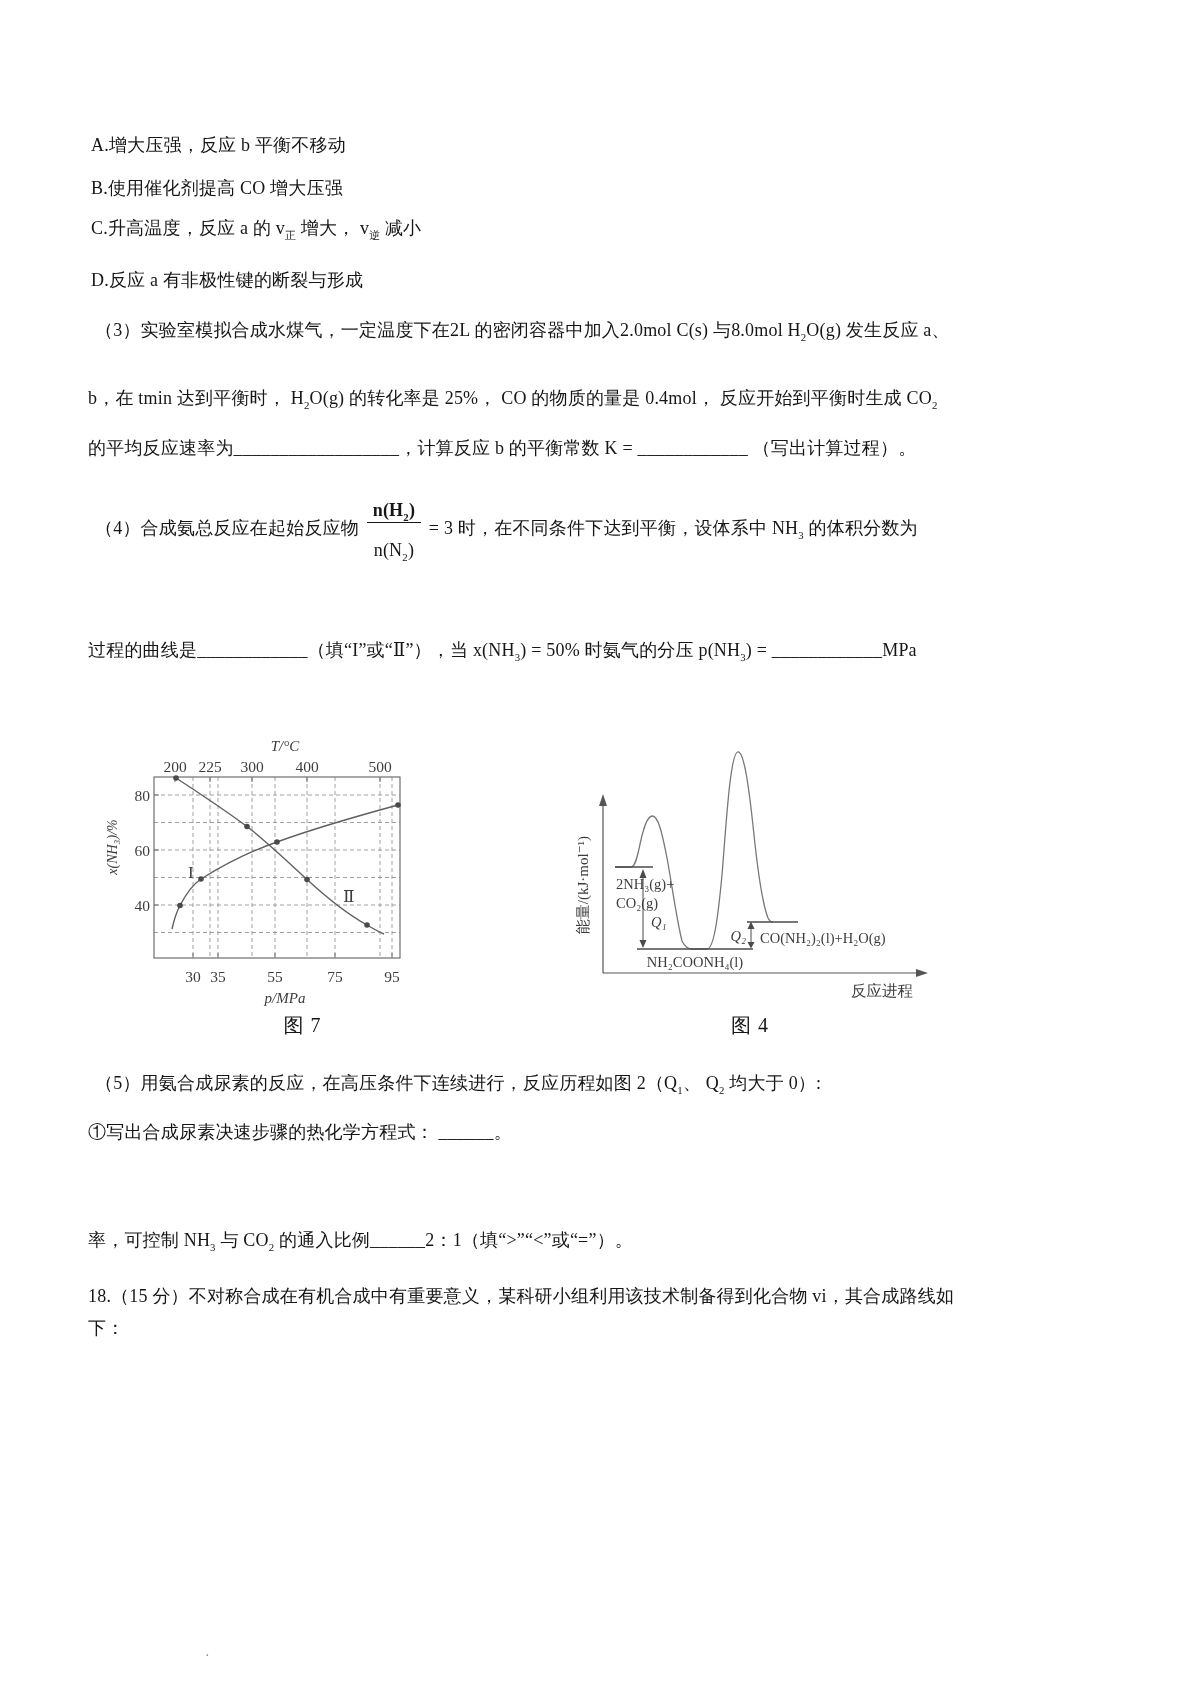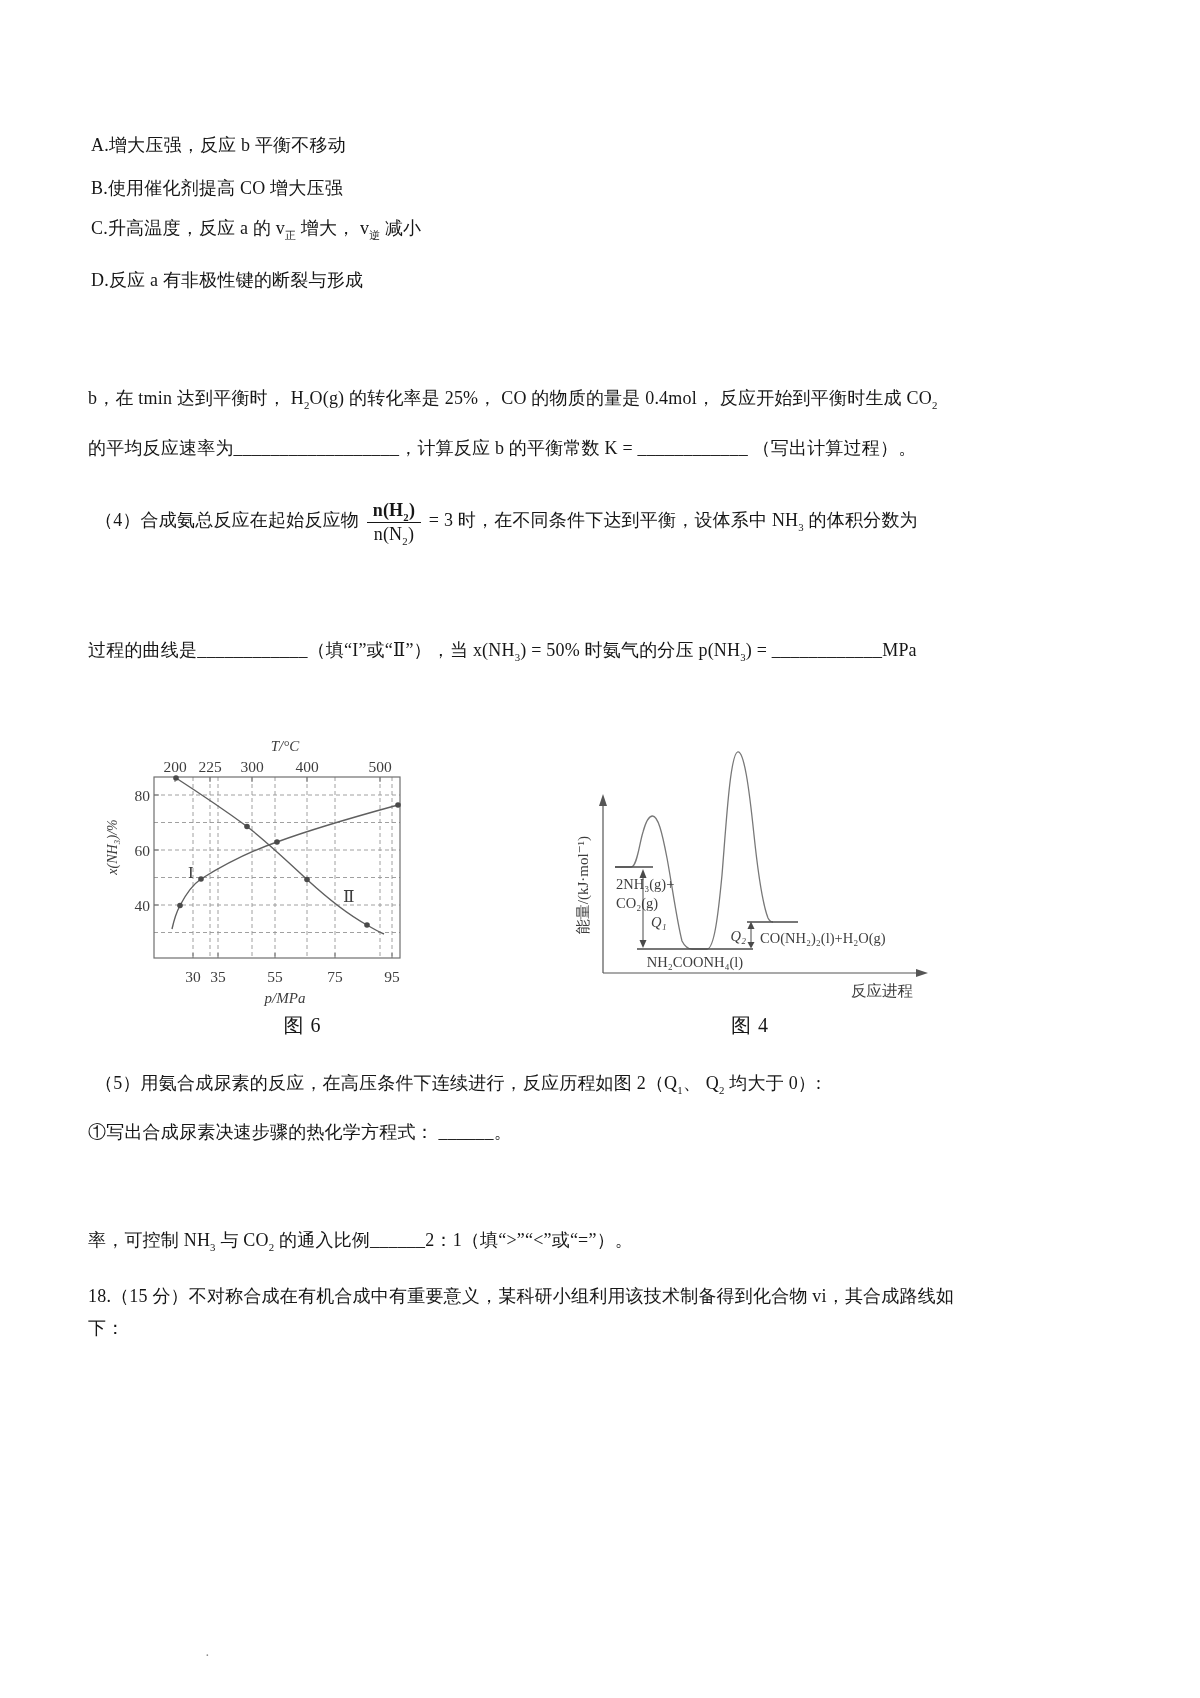--- a/index.html
+++ b/index.html
@@ -3,36 +3,37 @@
 <meta charset="utf-8">
 <style>
   html,body{margin:0;padding:0;background:#ffffff;}
   body{width:1200px;height:1698px;position:relative;overflow:hidden;
        font-family:"Liberation Serif","DejaVu Serif",serif;color:#161616;}
   .page{position:absolute;inset:0;background:#fff;}
   .ln{position:absolute;font-size:18px;line-height:1.35;white-space:nowrap;letter-spacing:0.2px;}
   sub{font-size:0.6em;line-height:0;vertical-align:sub;}
   .frac{display:inline-block;vertical-align:middle;text-align:center;line-height:1.15;margin:0 3px;}
   .fn{display:block;border-bottom:1.3px solid #161616;padding:0 6px 1px;font-weight:bold;}
-  .fd{display:block;padding:1px 6px 0;}
+  .fd{display:block;padding:1px 6px 0;margin-top:16px;}
   .figwrap{position:absolute;}
   .cap{position:absolute;font-size:20px;text-align:center;letter-spacing:1px;}
   svg text{font-family:"Liberation Serif","DejaVu Serif",serif;fill:#3d3d3d;}
   .stray{position:absolute;color:#8a8a8a;font-size:14px;}
 </style>
 </head>
 <body>
 
 <div class="page">
 
   <div class="ln" style="top:133px;left:91px">A.增大压强，反应 b 平衡不移动</div>
   <div class="ln" style="top:176px;left:91px">B.使用催化剂提高 CO 增大压强</div>
   <div class="ln" style="top:216px;left:91px">C.升高温度，反应 a 的 v<sub>正</sub> 增大，  v<sub>逆</sub> 减小</div>
   <div class="ln" style="top:268px;left:91px">D.反应 a 有非极性键的断裂与形成</div>
 
+  <div class="ln" style="top:318px;left:95px">（3）实验室模拟合成水煤气，一定温度下在2L 的密闭容器中加入2.0mol C(s) 与8.0mol H<sub>2</sub>O(g) 发生反应 a、</div>
   <div class="ln" style="top:386px;left:88px">b，在 tmin 达到平衡时， H<sub>2</sub>O(g) 的转化率是 25%， CO 的物质的量是 0.4mol， 反应开始到平衡时生成 CO<sub>2</sub></div>
   <div class="ln" style="top:436px;left:88px">的平均反应速率为__________________，计算反应 b 的平衡常数 K = ____________ （写出计算过程）。</div>
 
   <div class="ln" style="top:500px;left:95px">（4）合成氨总反应在起始反应物 <span class="frac"><span class="fn">n(H<sub>2</sub>)</span><span class="fd">n(N<sub>2</sub>)</span></span> = 3 时，在不同条件下达到平衡，设体系中 NH<sub>3</sub> 的体积分数为</div>
   <div class="ln" style="top:638px;left:88px">过程的曲线是____________（填“I”或“Ⅱ”），当 x(NH<sub>3</sub>) = 50% 时氨气的分压 p(NH<sub>3</sub>) = ____________MPa</div>
 
   <div class="figwrap" style="left:95px;top:675px;width:345px;height:335px">
     <svg width="345" height="335" viewBox="0 0 345 335">
       <text x="190" y="76" font-size="15" font-style="italic" text-anchor="middle">T/°C</text>
       <g font-size="15.5" text-anchor="middle">
@@ -139,21 +140,21 @@
       </g>
       <text x="96" y="214" font-size="14.5">2NH₃(g)+</text>
       <text x="96" y="233" font-size="14.5">CO₂(g)</text>
       <text x="131" y="252" font-size="14.5" font-style="italic">Q₁</text>
       <text x="226" y="266" font-size="14.5" font-style="italic" text-anchor="end">Q₂</text>
       <text x="175" y="292" font-size="14.5" text-anchor="middle">NH₂COONH₄(l)</text>
       <text x="240" y="268" font-size="14.5">CO(NH₂)₂(l)+H₂O(g)</text>
     </svg>
   </div>
 
-  <div class="cap" style="left:130px;top:1012px;width:345px">图 6</div>
+  <div class="cap" style="left:130px;top:1012px;width:345px">图 7</div>
   <div class="cap" style="left:520px;top:1012px;width:460px">图 4</div>
 
   <div class="ln" style="top:1071px;left:95px">（5）用氨合成尿素的反应，在高压条件下连续进行，反应历程如图 2（Q<sub>1</sub>、 Q<sub>2</sub> 均大于 0）:</div>
   <div class="ln" style="top:1120px;left:88px">①写出合成尿素决速步骤的热化学方程式： ______。</div>
   <div class="ln" style="top:1228px;left:88px">率，可控制 NH<sub>3</sub> 与 CO<sub>2</sub> 的通入比例______2：1（填“&gt;”“&lt;”或“=”）。</div>
 
   <div class="ln" style="top:1284px;left:88px">18.（15 分）不对称合成在有机合成中有重要意义，某科研小组利用该技术制备得到化合物 vi，其合成路线如</div>
   <div class="ln" style="top:1316px;left:88px">下：</div>
 
   <div class="stray" style="left:205px;top:1648px">·</div>

